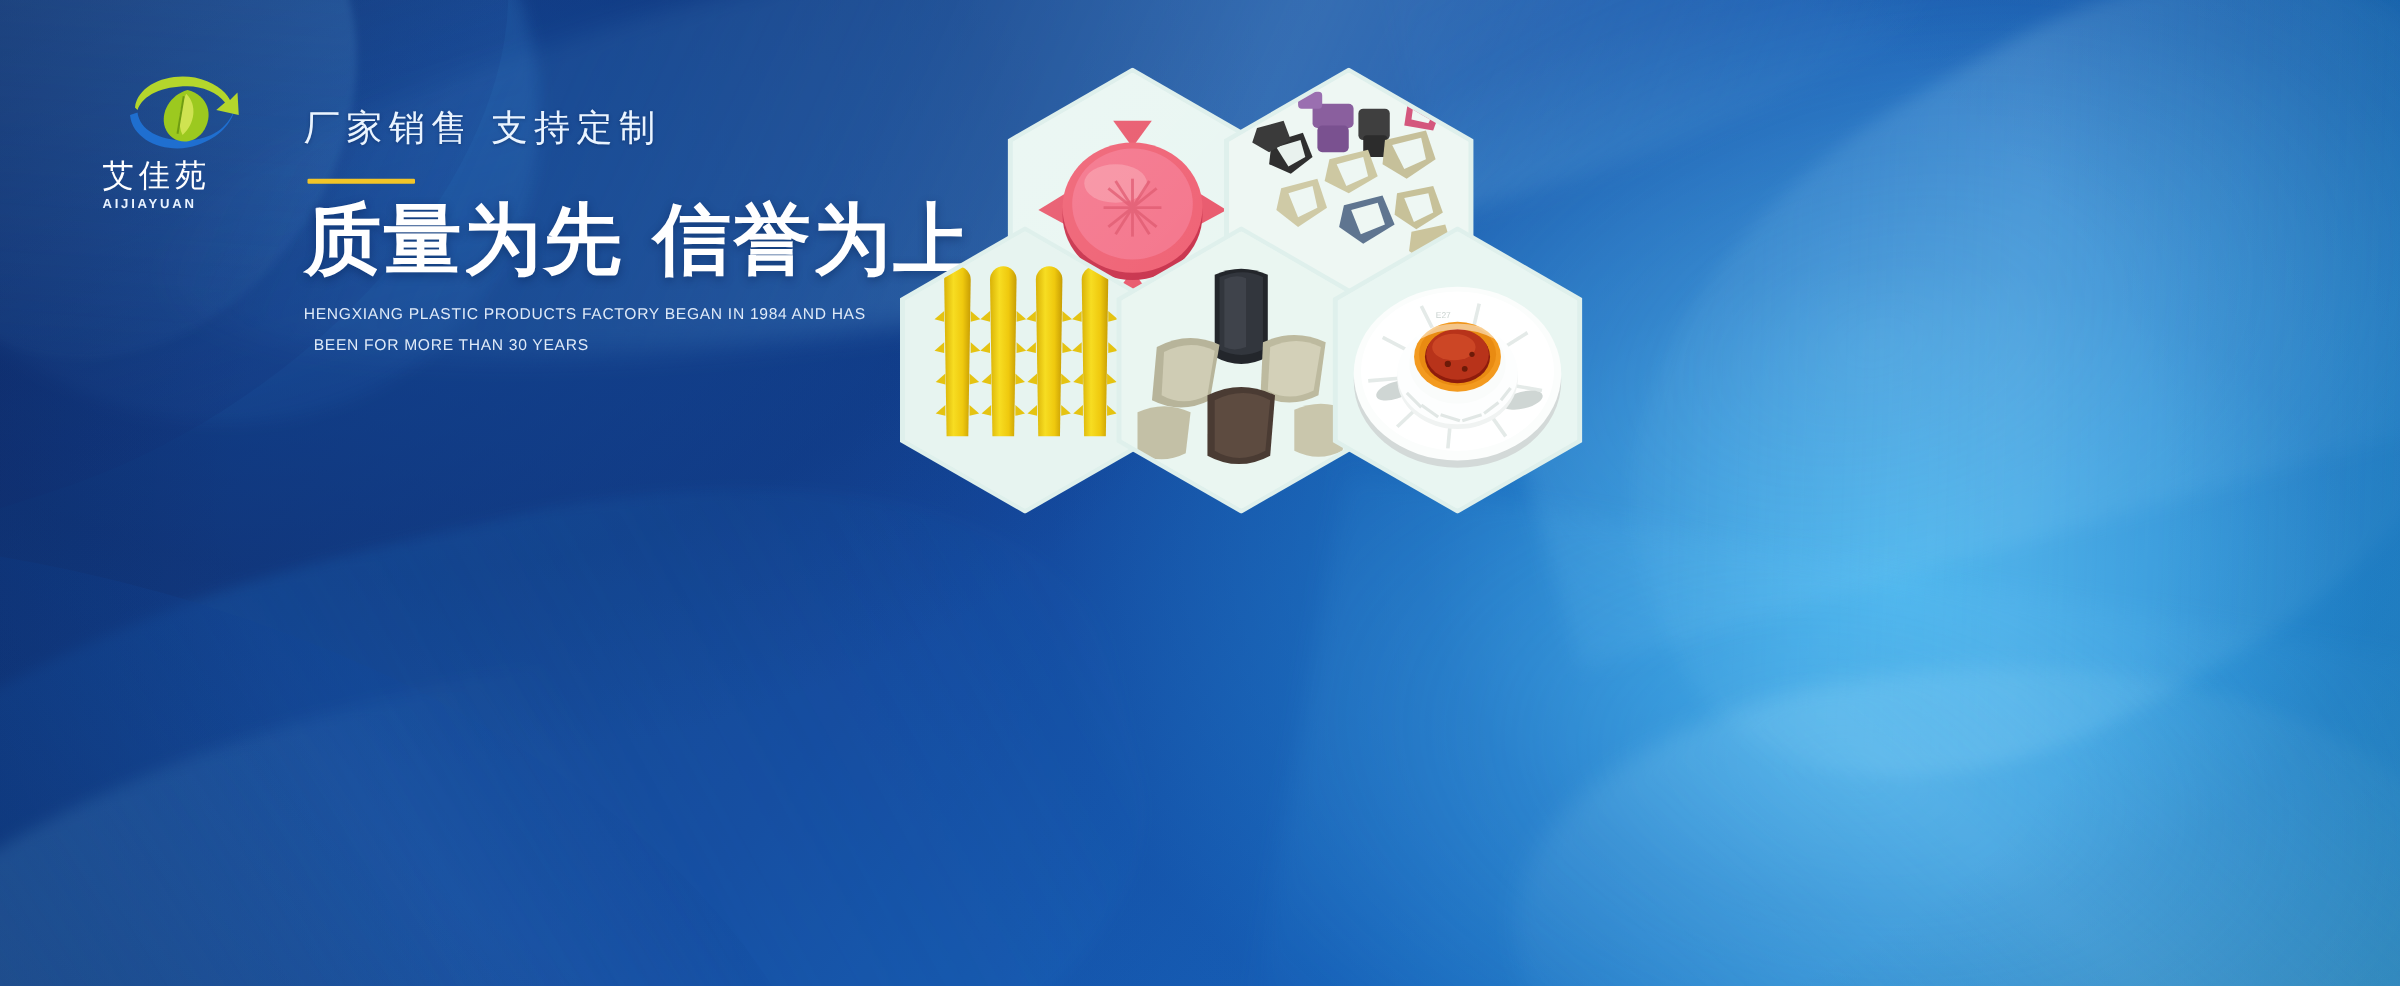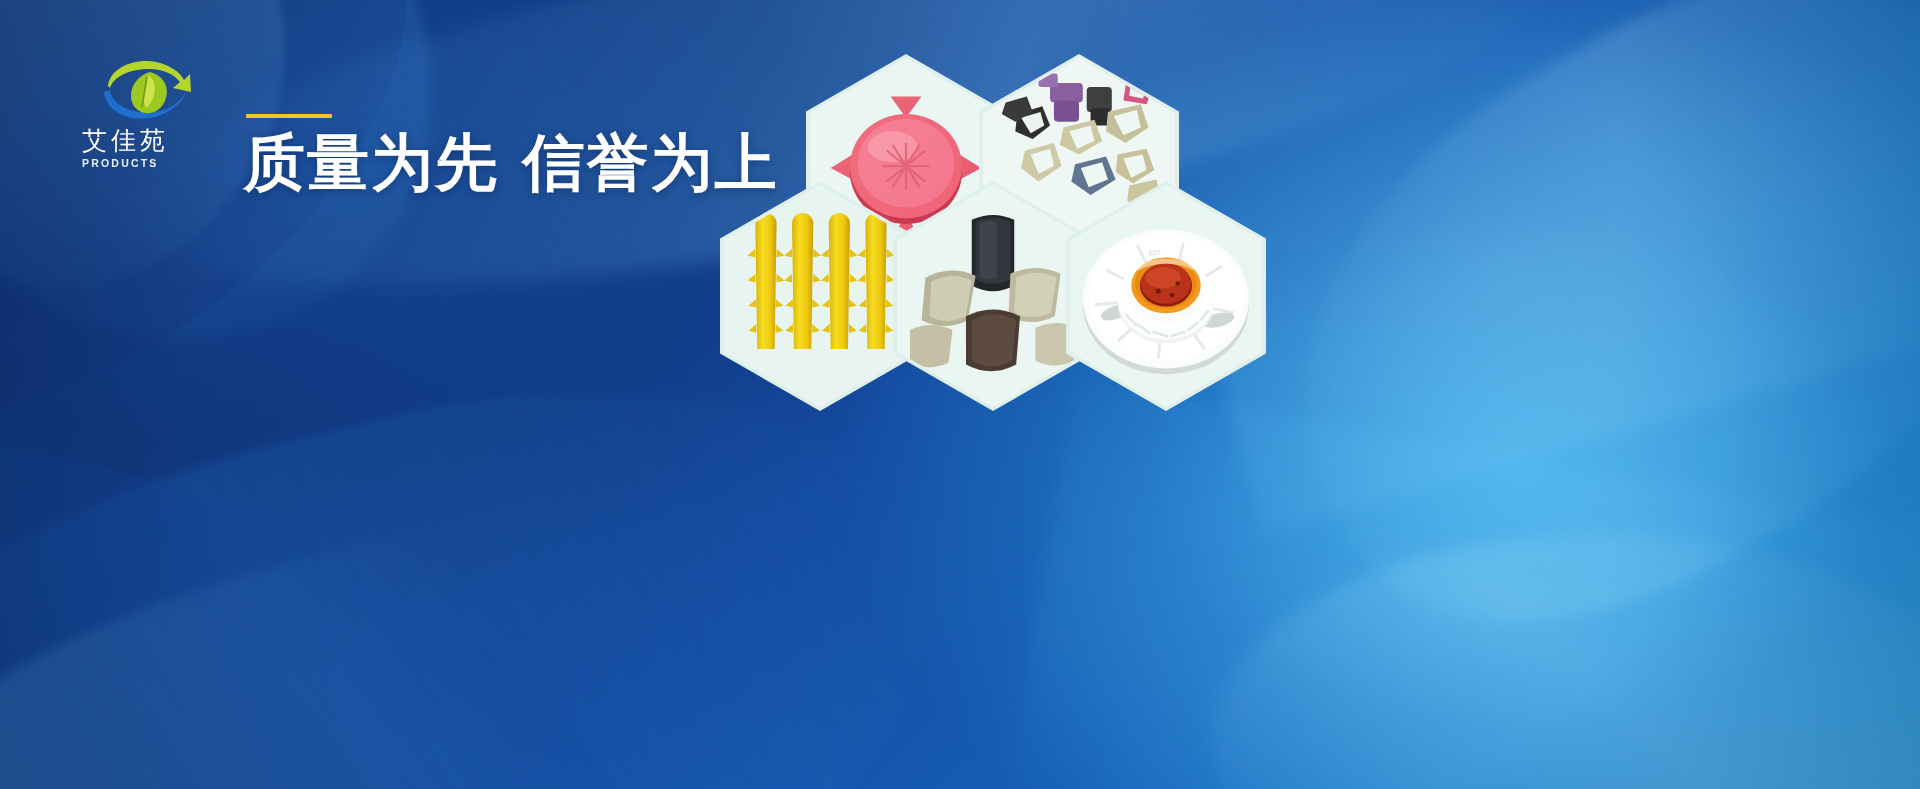--- a/index.html
+++ b/index.html
@@ -120,27 +120,30 @@
     <div class="logo-mark">
       <svg viewBox="0 0 110 72">
         <path d="M12 40 C14 62 44 72 66 64 C84 58 94 46 96 34 C92 48 80 58 62 60 C40 62 20 54 18 38 Z" fill="#1f6fd0"></path>
         <path d="M16 34 C18 16 42 6 64 10 C78 13 88 20 92 28 L98 22 L99 40 L81 36 L88 30 C82 22 70 17 58 17 C38 17 22 24 18 36 Z" fill="#b4d62c"></path>
         <path d="M58 20 C74 24 80 40 70 54 C60 66 44 62 40 50 C36 38 44 24 58 20 Z" fill="#9cc91f"></path>
         <path d="M57 23 C66 32 64 47 54 56 C50 48 51 34 57 23 Z" fill="#d8e85a" opacity="0.85"></path>
         <path d="M55 25 L50 55" stroke="#6f9c12" stroke-width="1.6" fill="none"></path>
       </svg>
     </div>
     <div class="logo-cn">艾佳苑</div>
-    <div class="logo-py">PRODUCTS</div>
+    <div class="logo-py">AIJIAYUAN</div>
   </div>
 
   <div class="copy">
+    <div class="eyebrow">厂家销售  支持定制</div>
     <div class="rule"></div>
     <div class="headline">质量为先 信誉为上</div>
     <div class="en">
+      <div>HENGXIANG PLASTIC PRODUCTS FACTORY BEGAN IN 1984 AND HAS</div>
+      <div>BEEN FOR MORE THAN 30 YEARS</div>
     </div>
   </div>
 
   <div class="hexwrap">
 
     <div class="hex h1">
       <div class="inner">
         <svg class="tile-svg" viewBox="0 0 200 230" preserveAspectRatio="xMidYMid slice">
           <rect width="200" height="230" fill="#e9f6f2"></rect>
           <g transform="translate(100,112)">

